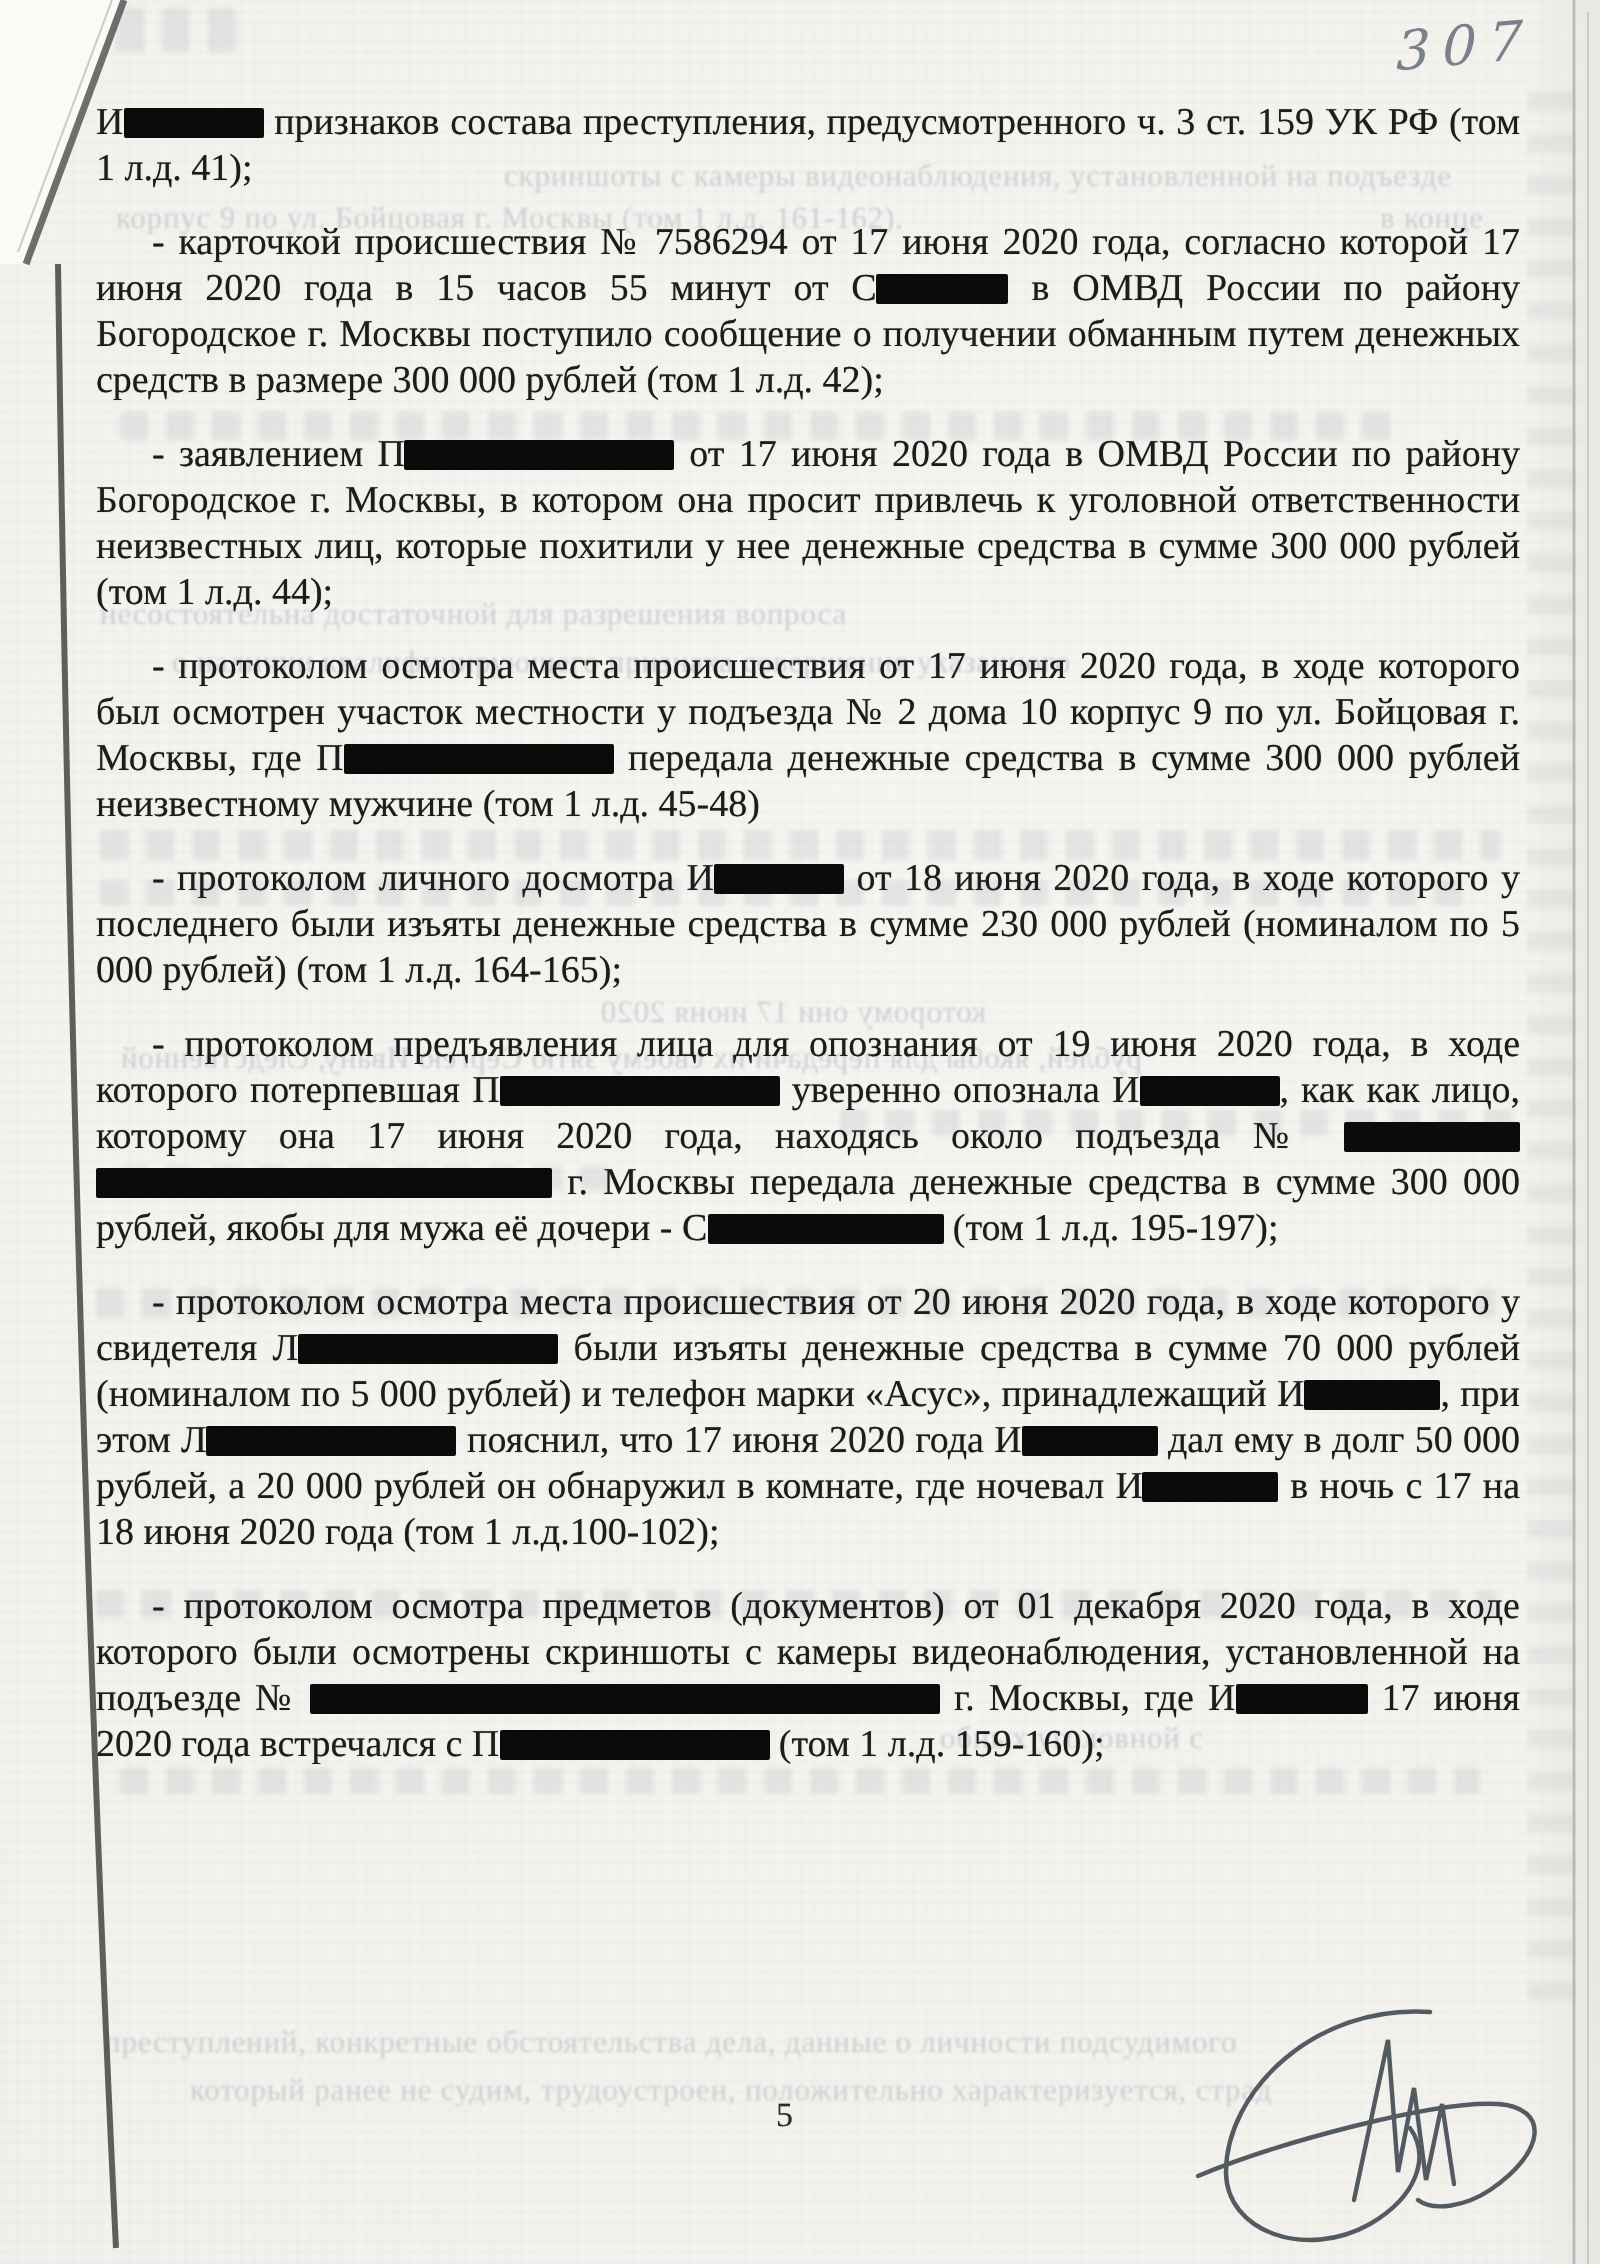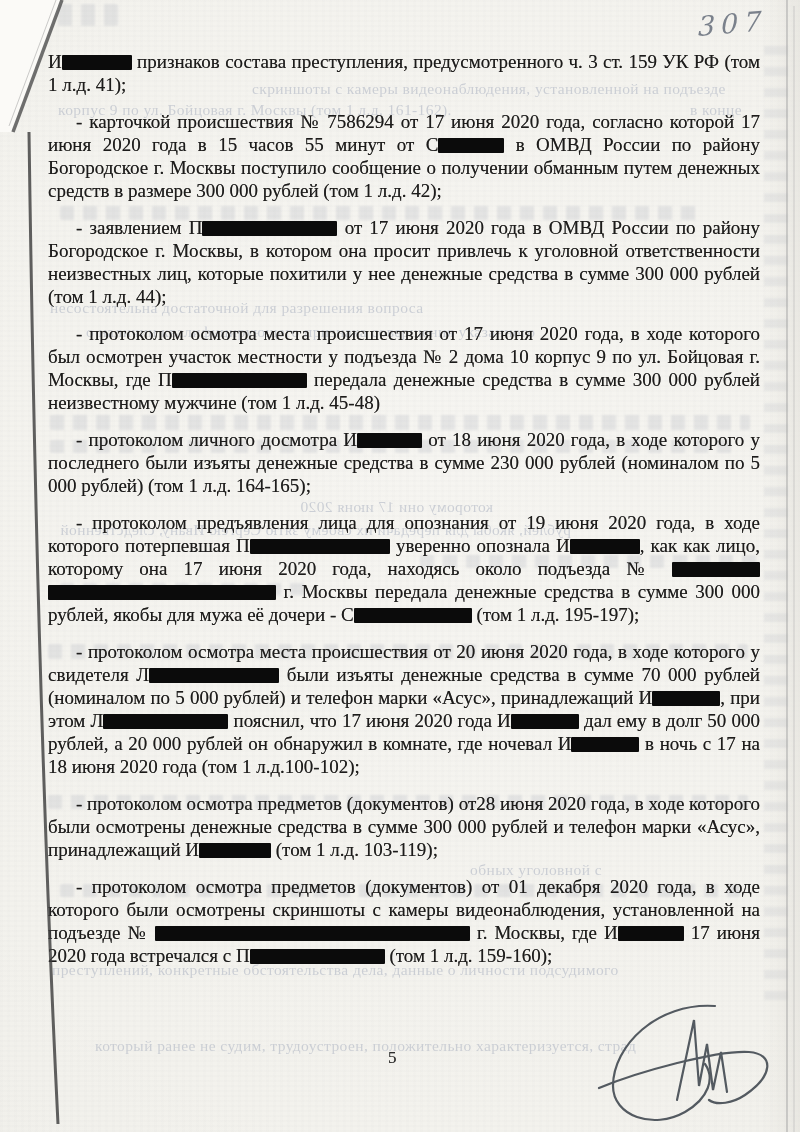--- a/index.html
+++ b/index.html
@@ -63,21 +63,21 @@
 
   <div style="position:absolute;inset:0;">
       <div class="bleed" style="left: 252px; top: 79px;">скриншоты с камеры видеонаблюдения, установленной на подъезде</div>
       <div class="bleed" style="left: 58px; top: 100px;">корпус 9 по ул. Бойцовая г. Москвы (том 1 л.д. 161-162).</div>
       <div class="bleed" style="left: 690px; top: 100px;">в конце</div>
       <div class="bleed" style="left: 86px; top: 322px;">о наличии квалифицирующего признака совершения указанного</div>
       <div class="bleed" style="left: 50px; top: 298px;">несостоятельна достаточной для разрешения вопроса</div>
       <div class="bleed mirrored" style="left: 300px; top: 497px;">которому они 17 июня 2020</div>
       <div class="bleed mirrored" style="left: 60px; top: 520px;">рублей, якобы для передачи их своему зятю Сергею Ивану, следственной</div>
       <div class="bleed" style="left: 470px; top: 860px;">обных уголовной с</div>
-      <div class="bleed" style="left: 52px; top: 960px;">преступлений, конкретные обстоятельства дела, данные о личности подсудимого</div>
+      <div class="bleed" style="left: 52px; top: 1012px;">преступлений, конкретные обстоятельства дела, данные о личности подсудимого</div>
       <div class="bleed" style="left: 64px; top: 1036px; margin-left: 31px;">который ранее не судим, трудоустроен, положительно характеризуется, страд</div>
     </div>
 
   <div class="smudge" style="left:60px;top:206px;width:640px;height:14px;"></div>
   <div class="smudge" style="left:50px;top:415px;width:700px;height:15px;"></div>
   <div class="smudge" style="left:50px;top:440px;width:690px;height:13px;"></div>
   <div class="smudge" style="left:420px;top:555px;width:340px;height:13px;"></div>
   <div class="smudge" style="left:60px;top:583px;width:250px;height:12px;"></div>
   <div class="smudge" style="left:48px;top:644px;width:700px;height:15px;"></div>
   <div class="smudge" style="left:48px;top:795px;width:700px;height:14px;"></div>
@@ -86,21 +86,20 @@
   <div class="smudge" style="left:58px;top:4px;width:60px;height:22px;"></div>
 
   <div class="text-column">
       <p class="para">И<span class="redaction" style="width: 70px;"></span> признаков состава преступления, предусмотренного ч. 3 ст. 159 УК РФ (том 1 л.д. 41);</p>
       <p class="para indent">- карточкой происшествия № 7586294 от 17 июня 2020 года, согласно которой 17 июня 2020 года в 15 часов 55 минут от С<span class="redaction" style="width: 66px;"></span> в ОМВД России по району Богородское г. Москвы поступило сообщение о получении обманным путем денежных средств в размере 300 000 рублей (том 1 л.д. 42);</p>
       <p class="para indent">- заявлением П<span class="redaction" style="width: 135px;"></span> от 17 июня 2020 года в ОМВД России по району Богородское г. Москвы, в котором она просит привлечь к уголовной ответственности неизвестных лиц, которые похитили у нее денежные средства в сумме 300 000 рублей (том 1 л.д. 44);</p>
       <p class="para indent">- протоколом осмотра места происшествия от 17 июня 2020 года, в ходе которого был осмотрен участок местности у подъезда № 2 дома 10 корпус 9 по ул. Бойцовая г. Москвы, где П<span class="redaction" style="width: 135px;"></span> передала денежные средства в сумме 300 000 рублей неизвестному мужчине (том 1 л.д. 45-48)</p>
       <p class="para indent">- протоколом личного досмотра И<span class="redaction" style="width: 65px;"></span> от 18 июня 2020 года, в ходе которого у последнего были изъяты денежные средства в сумме 230 000 рублей (номиналом по 5 000 рублей) (том 1 л.д. 164-165);</p>
       <p class="para indent">- протоколом предъявления лица для опознания от 19 июня 2020 года, в ходе которого потерпевшая П<span class="redaction" style="width: 140px;"></span> уверенно опознала И<span class="redaction" style="width: 70px;"></span>, как как лицо, которому она 17 июня 2020 года, находясь около подъезда № <span class="redaction" style="width: 88px;"></span> <span class="redaction" style="width: 228px;"></span> г. Москвы передала денежные средства в сумме 300 000 рублей, якобы для мужа её дочери - С<span class="redaction" style="width: 118px;"></span> (том 1 л.д. 195-197);</p>
       <p class="para indent">- протоколом осмотра места происшествия от 20 июня 2020 года, в ходе которого у свидетеля Л<span class="redaction" style="width: 130px;"></span> были изъяты денежные средства в сумме 70 000 рублей (номиналом по 5 000 рублей) и телефон марки «Асус», принадлежащий И<span class="redaction" style="width: 68px;"></span>, при этом Л<span class="redaction" style="width: 125px;"></span> пояснил, что 17 июня 2020 года И<span class="redaction" style="width: 68px;"></span> дал ему в долг 50 000 рублей, а 20 000 рублей он обнаружил в комнате, где ночевал И<span class="redaction" style="width: 68px;"></span> в ночь с 17 на 18 июня 2020 года (том 1 л.д.100-102);</p>
-      <p class="para indent">- протоколом осмотра предметов (документов) от28 июня 2020 года, в ходе которого были осмотрены денежные средства в сумме 300 000 рублей и телефон марки «Асус», принадлежащий И<span class="redaction" style="width: 72px;"></span> (том 1 л.д. 103-119);</p>
       <p class="para indent">- протоколом осмотра предметов (документов) от 01 декабря 2020 года, в ходе которого были осмотрены скриншоты с камеры видеонаблюдения, установленной на подъезде № <span class="redaction" style="width: 315px;"></span> г. Москвы, где И<span class="redaction" style="width: 66px;"></span> 17 июня 2020 года встречался с П<span class="redaction" style="width: 135px;"></span> (том 1 л.д. 159-160);</p>
     </div>
 
   <div class="handwritten-num">307</div>
 
   <div class="page-num">5</div>
 
   <svg class="overlay" width="800" height="1132" viewBox="0 0 800 1132">
 
     <polygon points="0,0 62,0 13,132 0,132" fill="#fbfaf7"></polygon>

